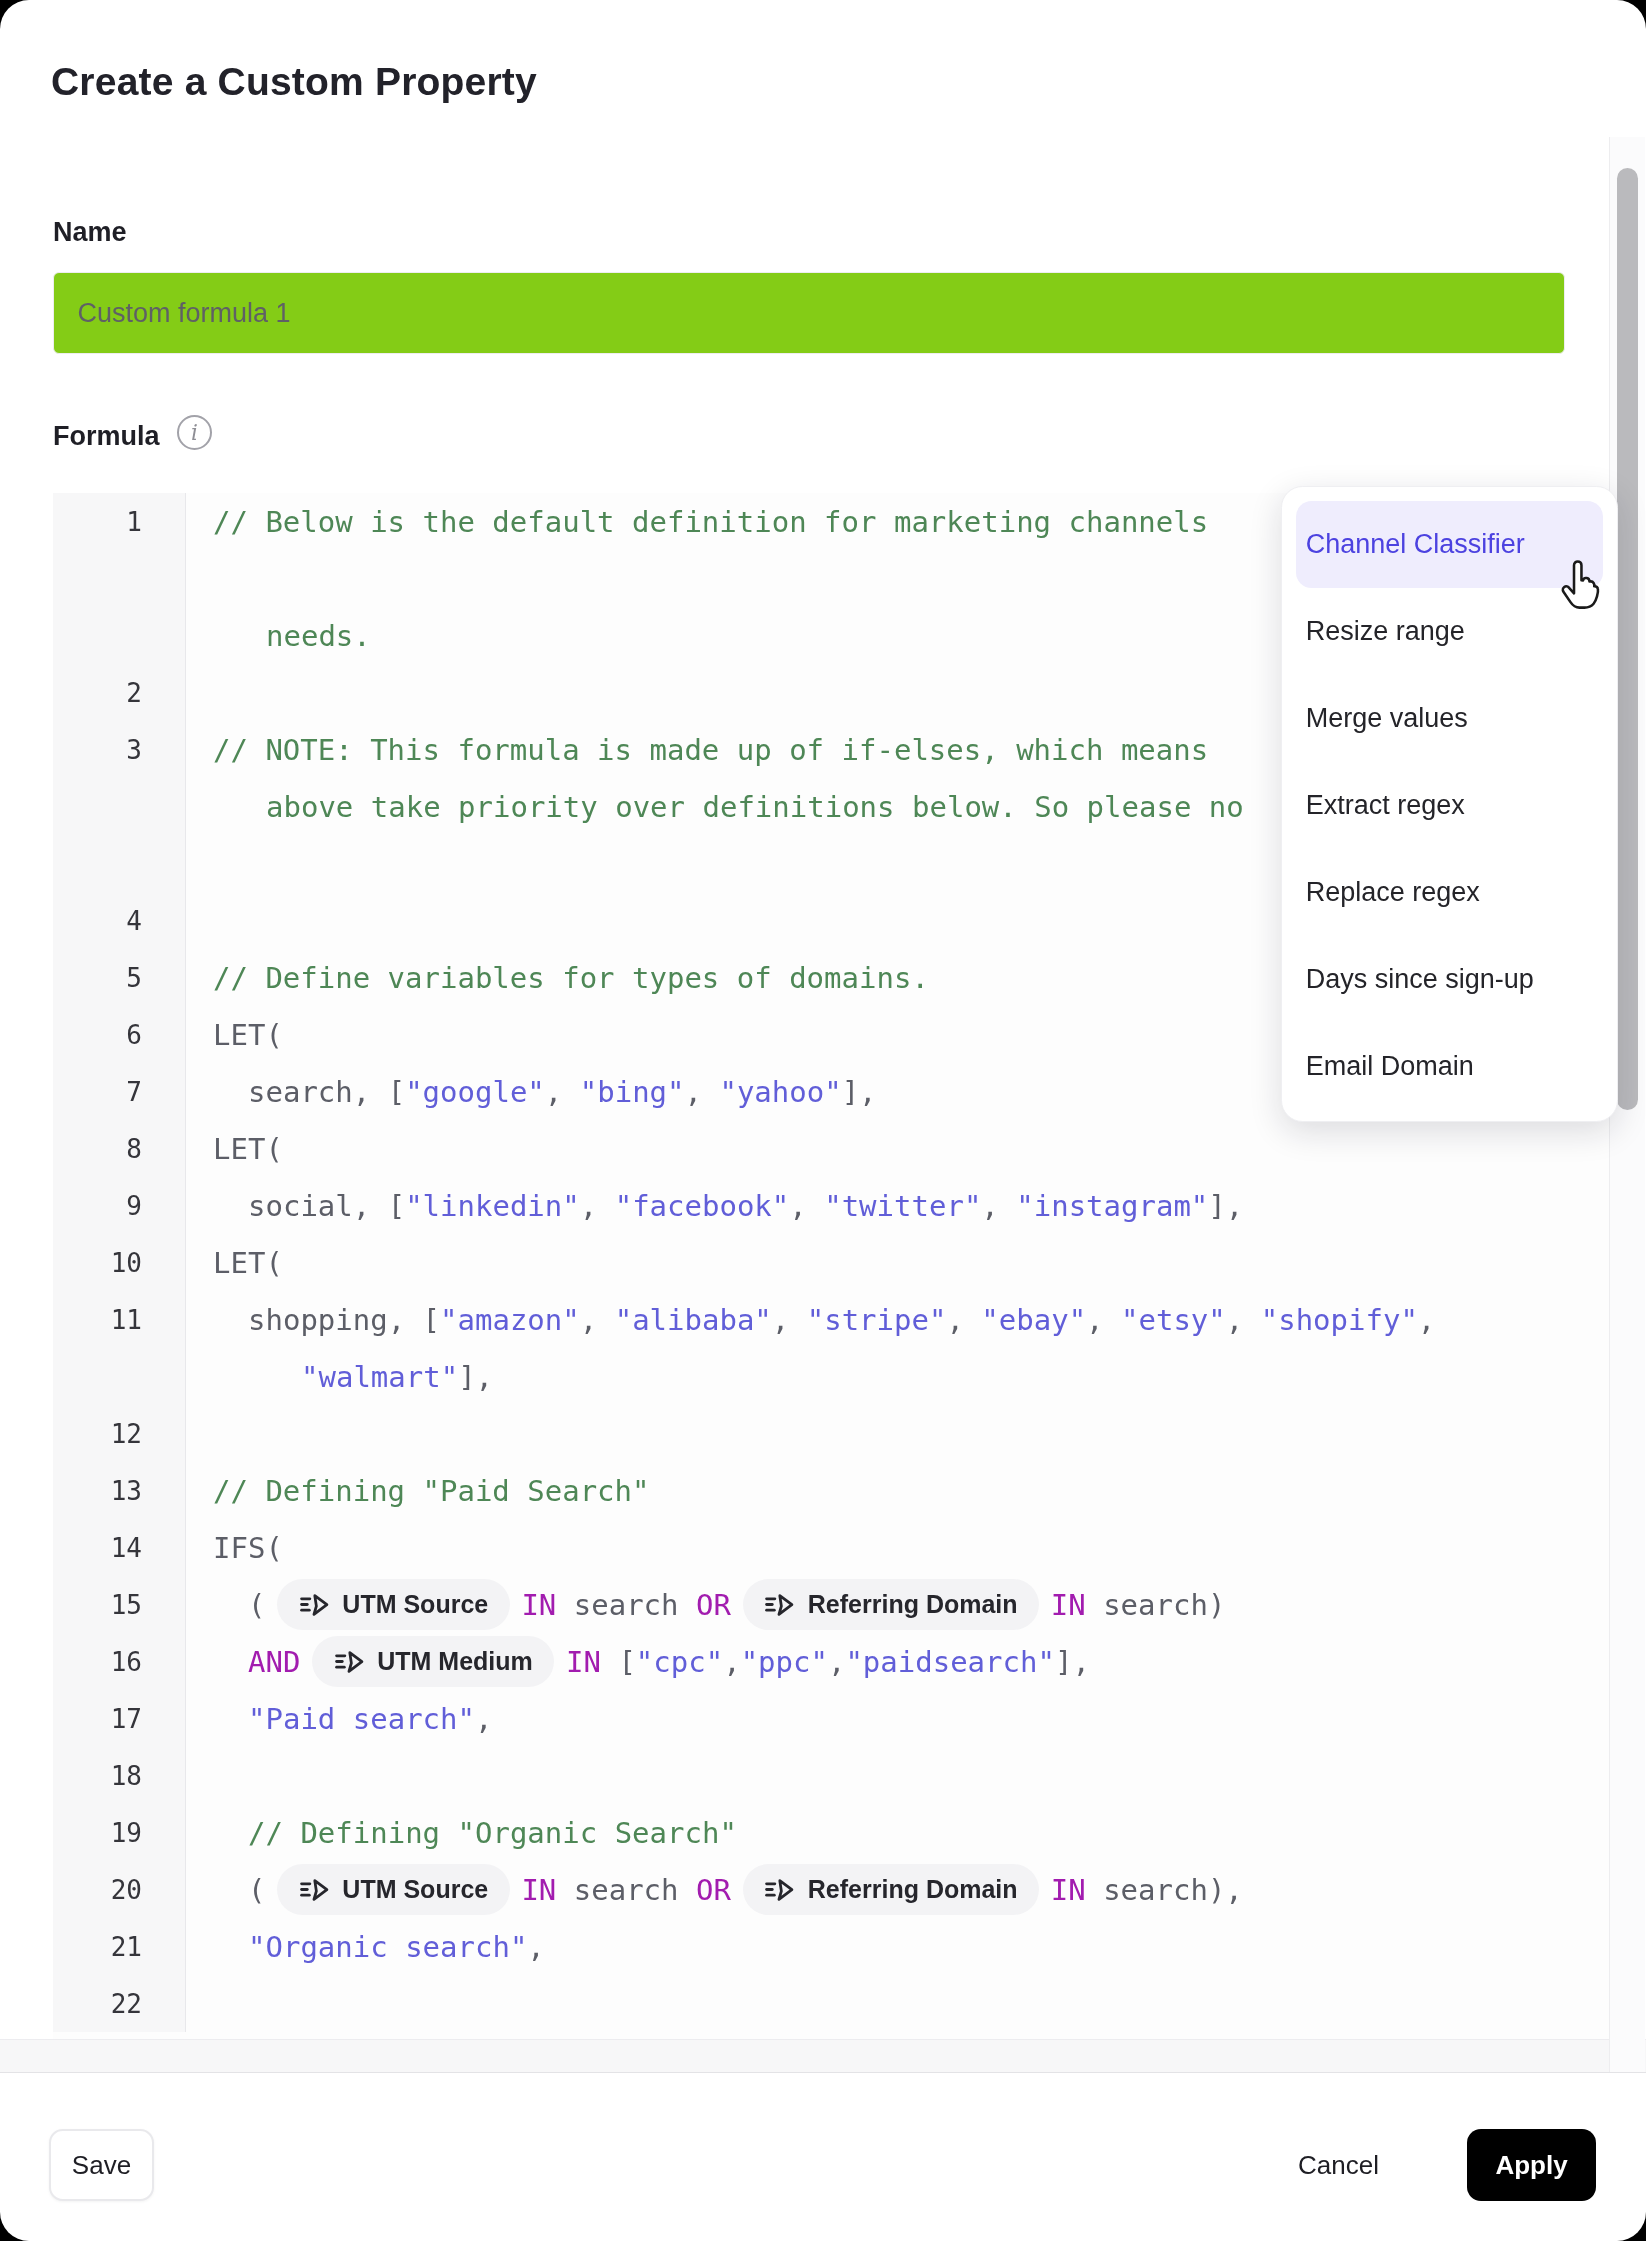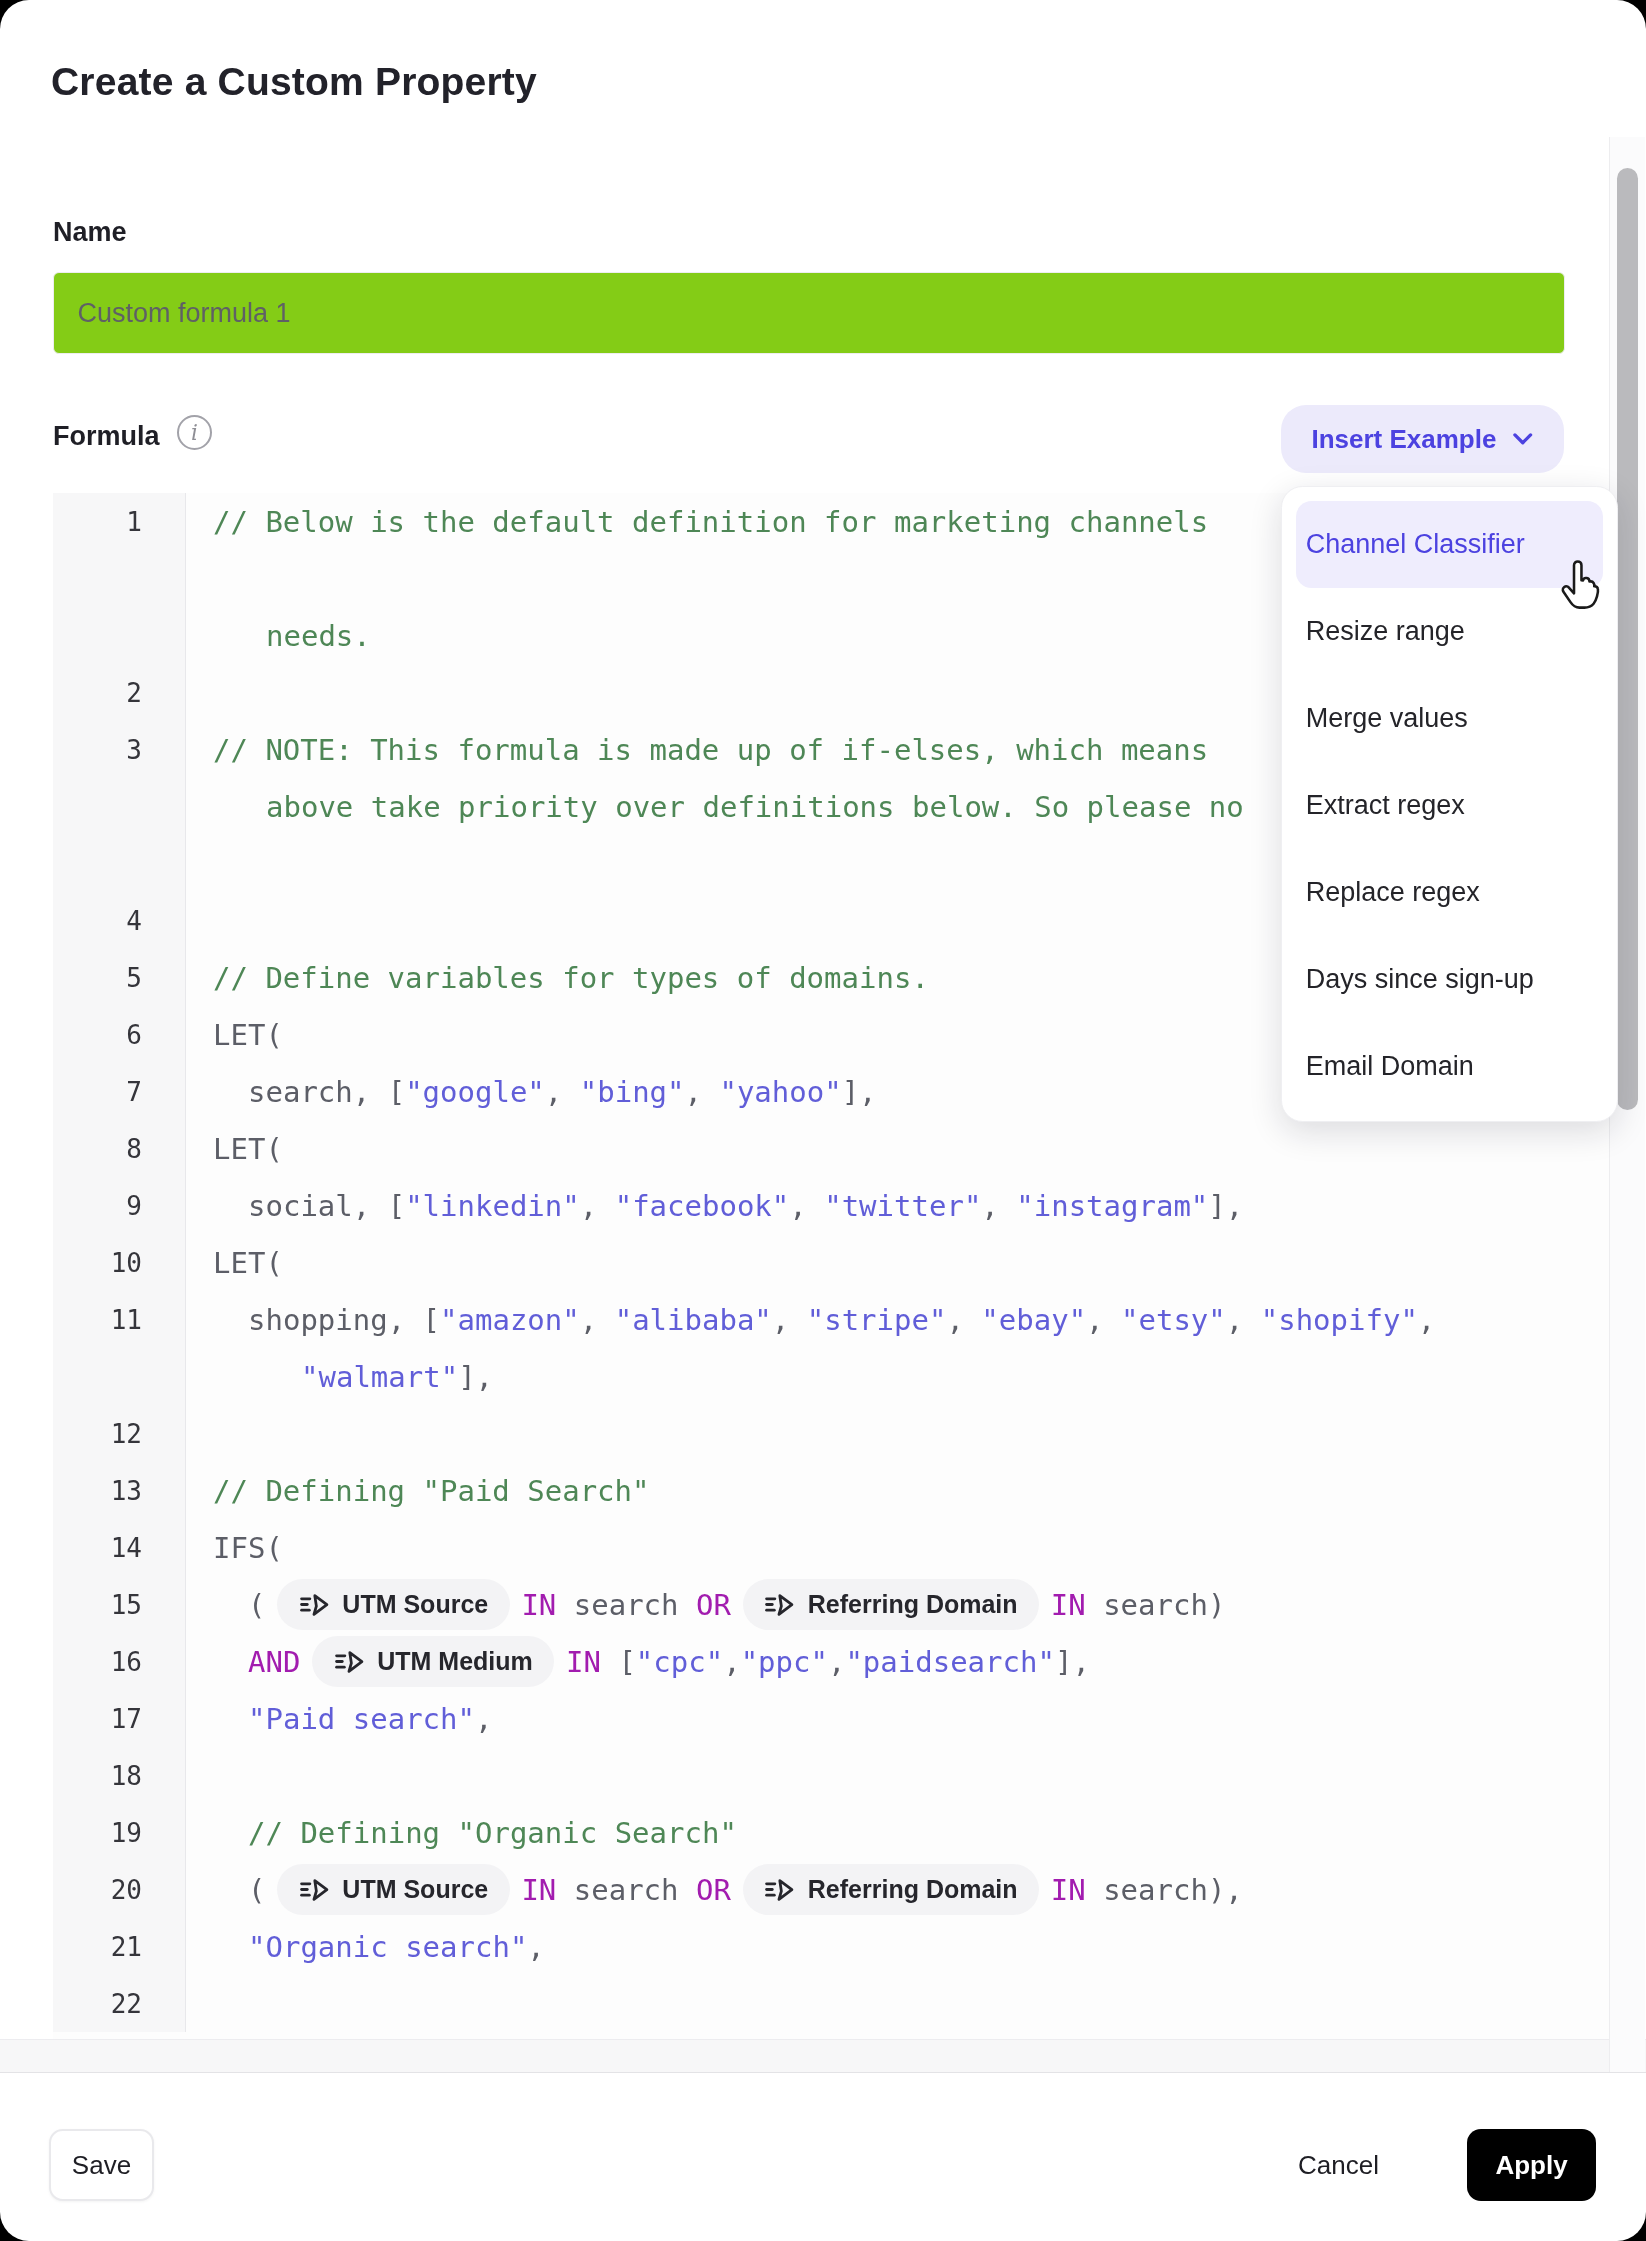--- a/index.html
+++ b/index.html
@@ -94,26 +94,20 @@
   <div class="page-title">Create a Custom Property</div>
 
   <div class="field-label" style="left:53px;top:217px;">Name</div>
   <div class="name-input">
     <span>Custom formula 1</span>
   </div>
 
   <div class="field-label" style="left:53px;top:421px;">Formula</div>
   <div class="info-icon">i</div>
 
-  <button class="insert-btn">
-    <span>Insert Example</span>
-    <svg width="21.5" height="13.7" viewBox="0 0 22 14">
-      <polyline points="3,3 11,11 19,3" fill="none" stroke="#4C42E0" stroke-width="3.4" stroke-linecap="round" stroke-linejoin="round"></polyline>
-    </svg>
-  </button>
 
   <div class="editor" id="editor">
       <div class="erow">
         <div class="gutter">1</div>
         <div class="ecode" style="padding-left: 27px;"><span class="seg-c">// Below is the default definition for marketing channels</span></div>
       </div>
       <div class="erow">
         <div class="gutter"></div>
       </div>
       <div class="erow">

